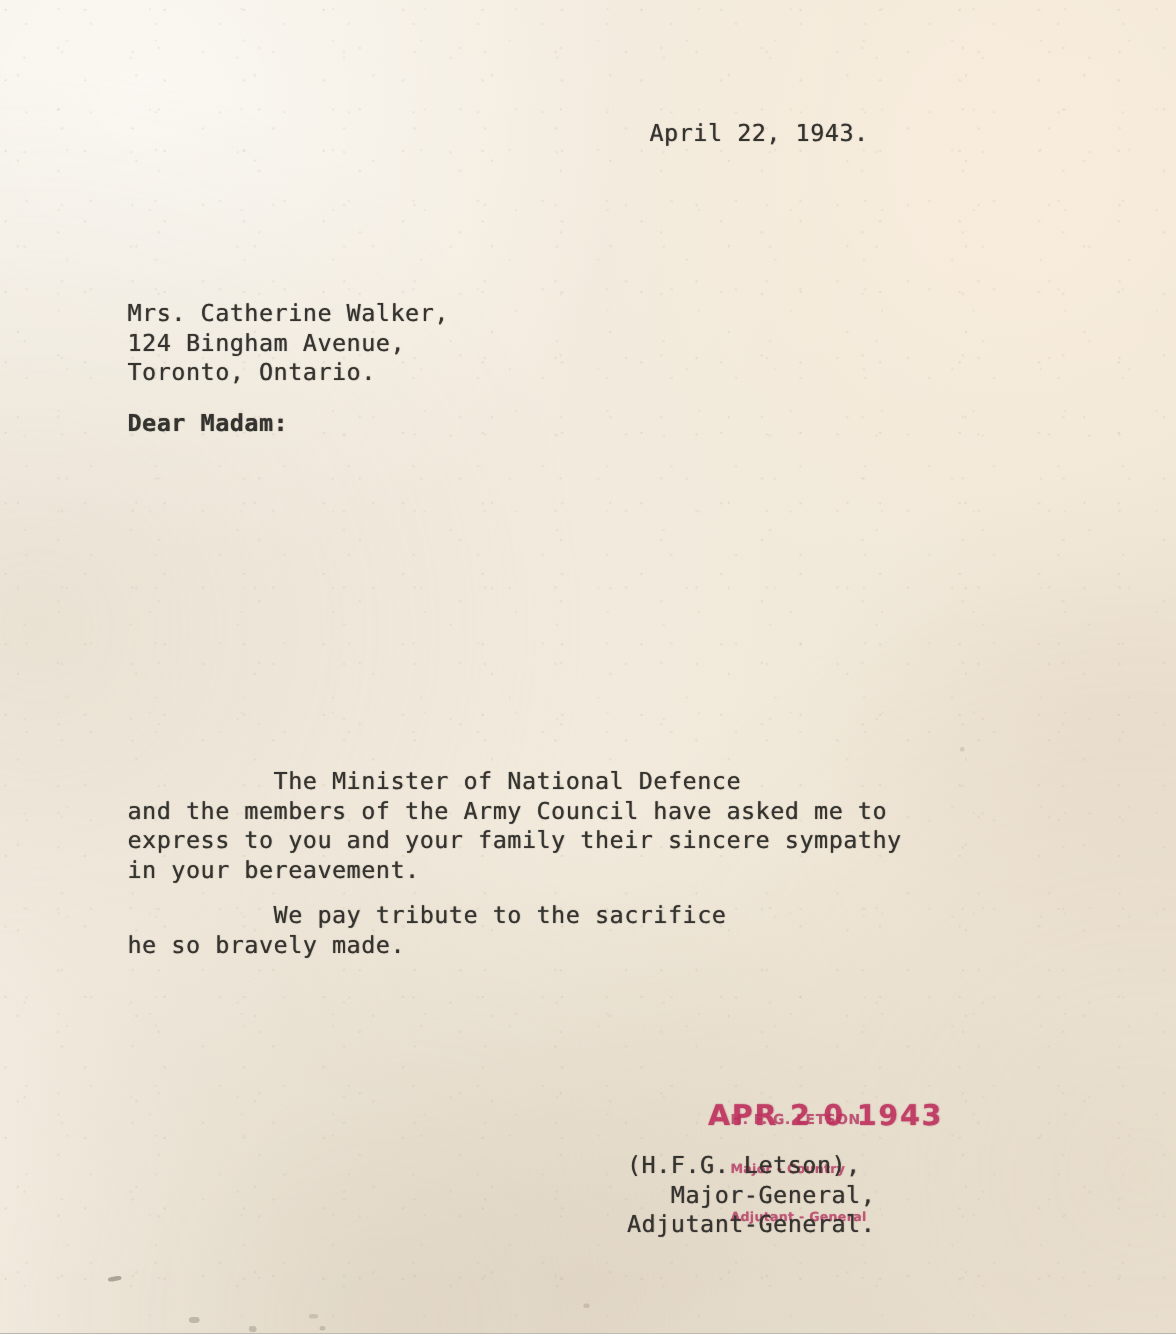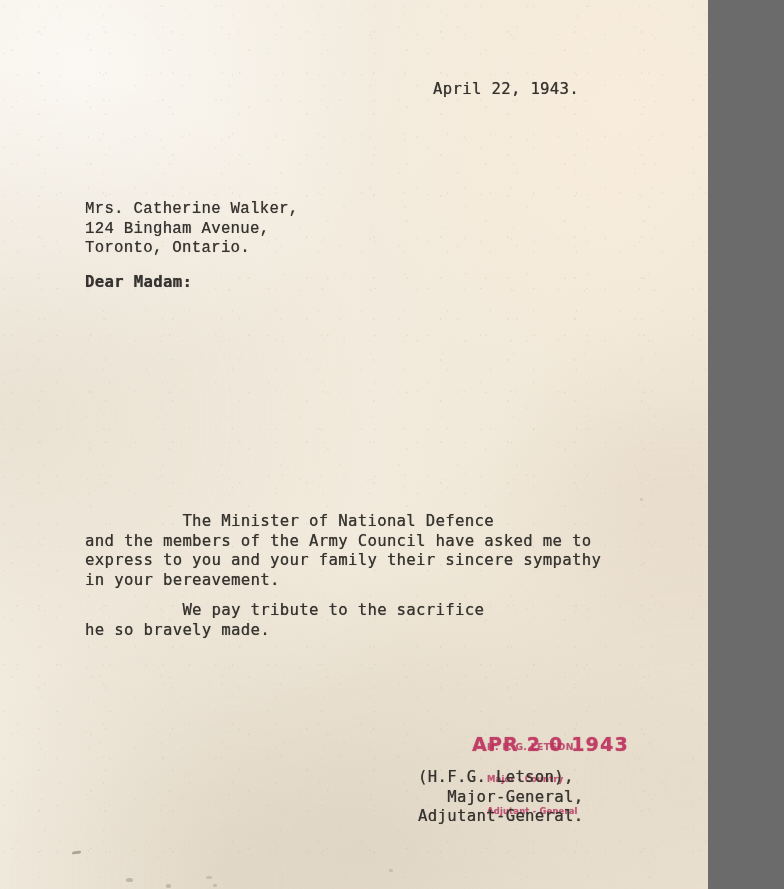--- a/index.html
+++ b/index.html
@@ -5,21 +5,21 @@
 <style>
   html, body {
     margin: 0;
     padding: 0;
     background: #6b6b6b;
   }
 
   
   #page {
     position: relative;
-    width: 708px;
+    width: 784px;
     height: 889px;
     overflow: hidden;
     background-color: #f2ece0;
     background-image:
       radial-gradient(ellipse 70% 60% at 12% 8%,  rgba(255,255,255,0.55) 0%, rgba(255,255,255,0) 60%),
       radial-gradient(ellipse 60% 55% at 88% 12%, rgba(250,238,222,0.85) 0%, rgba(250,238,222,0) 65%),
       radial-gradient(ellipse 80% 50% at 50% 96%, rgba(226,216,200,0.75) 0%, rgba(226,216,200,0) 70%),
       radial-gradient(ellipse 40% 30% at 96% 55%, rgba(233,221,205,0.8) 0%, rgba(233,221,205,0) 70%),
       linear-gradient(100deg, #f6f1e6 0%, #f3ecdf 38%, #f1e9da 62%, #efe6d6 100%);
     font-family: "DejaVu Sans Mono", "Liberation Mono", monospace;
@@ -60,21 +60,21 @@
     position: absolute;
     white-space: pre;
     font-size: 15.6px;
     line-height: 19.6px;
     letter-spacing: 0.35px;
     color: #35332f;
     text-shadow: 0 0 0.7px rgba(40,38,34,.55), 0.35px 0.25px 0.6px rgba(70,66,58,.3);
   }
 
   #date-line   { left: 433px; top: 80px; }
-  #addr        { left: 85px;  top: 200px; font-family: Liberation Mono, monospace; }
+  #addr        { left: 85px;  top: 200px; }
   #salutation  { left: 85px;  top: 273px; font-weight: bold; }
   #para1       { left: 85px;  top: 311px; }
   #para2       { left: 85px;  top: 402px; }
   #para3       { left: 85px;  top: 512px; }
   #para4       { left: 85px;  top: 601px; }
   #closing     { left: 441px; top: 658px; }
   #sig-typed   { left: 418px; top: 768px; }
 
   
   .stamp {

